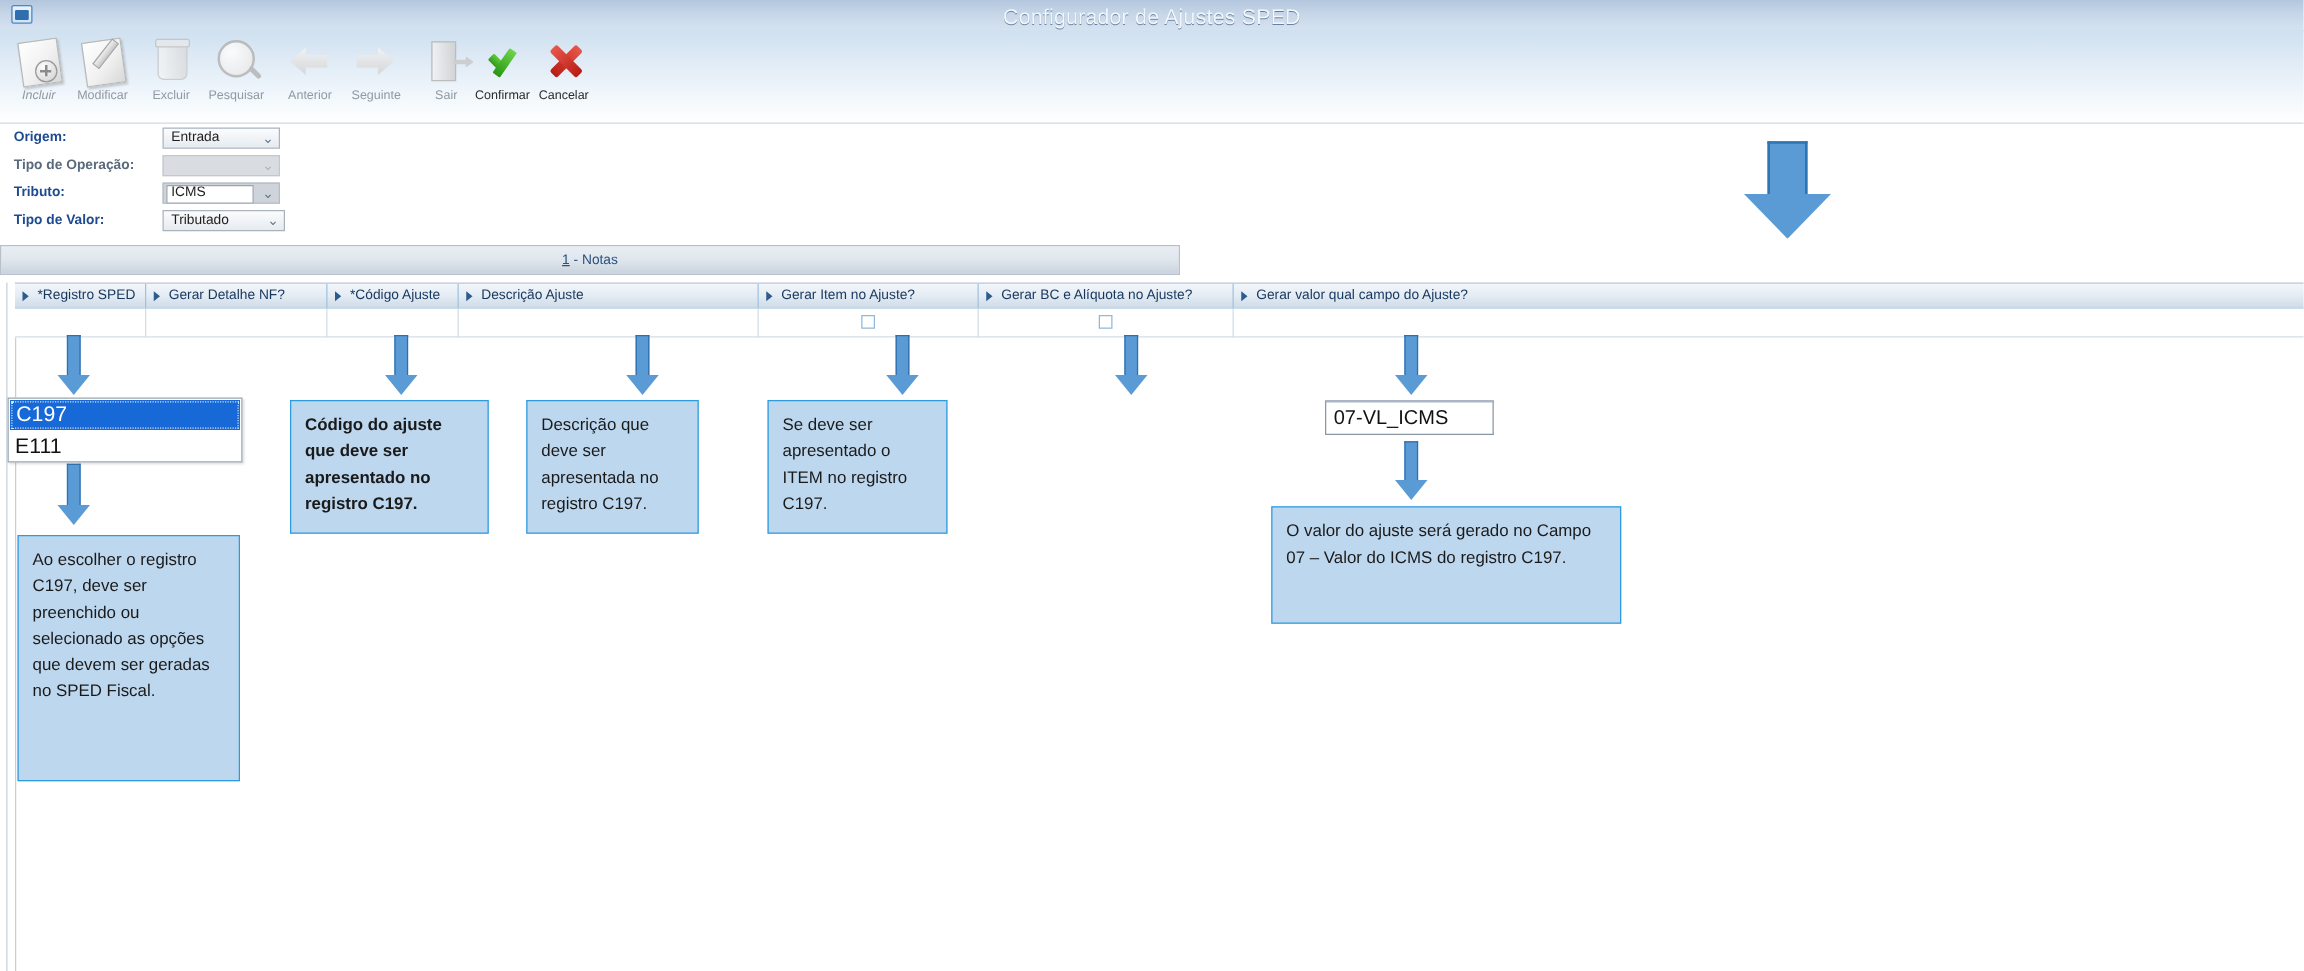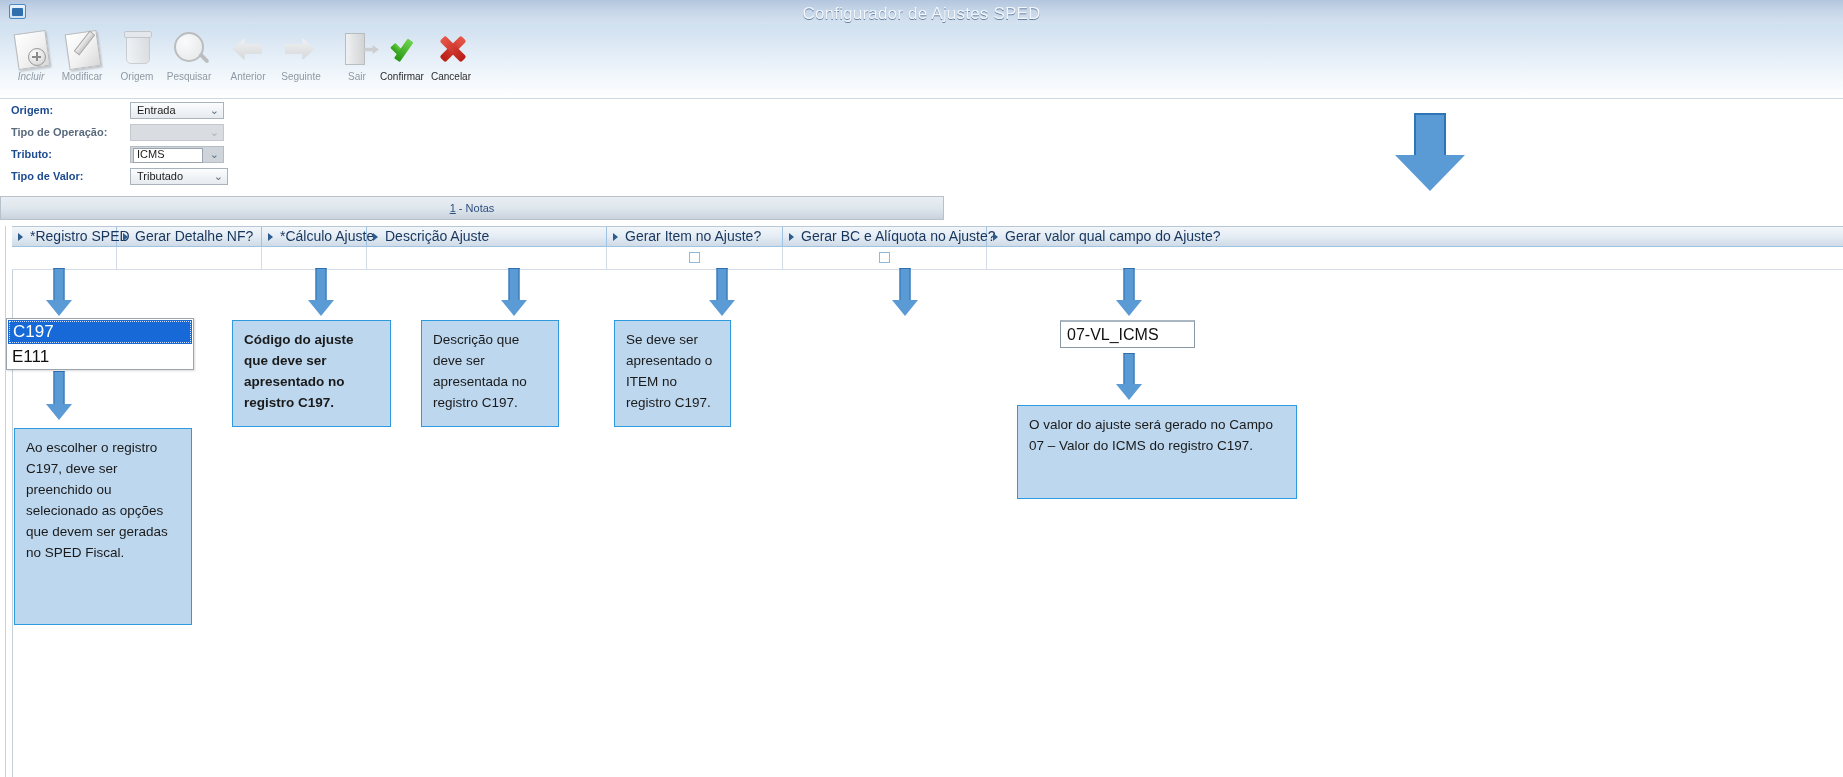--- a/index.html
+++ b/index.html
@@ -199,21 +199,21 @@
   #grid-header{
     position:absolute;left:0;top:0;height:21px;width:1831px;
     background:linear-gradient(to bottom,#f2f6fa 0%,#e4ecf4 50%,#cfdbe7 100%);
     border-top:1px solid #b9c6d3;
     border-bottom:1px solid #9fc3e0;
     box-sizing:border-box;
   }
   .gh-cell{
     position:absolute;top:0;height:20px;box-sizing:border-box;
     border-right:1px solid #9fc3e0;
-    font-size:14px;color:#17365d;
+    font-size:11px;color:#17365d;
     line-height:19px;
   }
   .gh-cell .gsort{
     position:absolute;left:6px;top:6px;width:0;height:0;
     border-top:4px solid transparent;border-bottom:4px solid transparent;
     border-left:5px solid #2d5b8e;
   }
   .gh-cell .gtxt{position:absolute;left:18px;top:0;white-space:nowrap;}
   #grid-row{
     position:absolute;left:0;top:21px;height:23px;width:1831px;
@@ -332,21 +332,21 @@
         <span class="ic-page"></span>
           <span class="ic-pencil"></span>
       </span>
       <span class="tb-lbl">Modificar</span>
     </div>
 
     <div class="tb-btn" style="left:106px;">
       <span class="tb-ico">
         <span class="ic-trash"></span>
       </span>
-      <span class="tb-lbl">Origem</span>
+      <span class="tb-lbl">Excluir</span>
     </div>
 
     <div class="tb-btn" style="left:158px;">
       <span class="tb-ico">
         <span class="ic-mag"></span>
       </span>
       <span class="tb-lbl">Pesquisar</span>
     </div>
 
     <div class="tb-btn" style="left:217px;">
@@ -436,21 +436,21 @@
       <div class="gh-cell" style="left:0px;width:105px;">
         <span class="gsort"></span>
         <span class="gtxt">*Registro SPED</span>
       </div>
       <div class="gh-cell" style="left:105px;width:145px;">
         <span class="gsort"></span>
         <span class="gtxt">Gerar Detalhe NF?</span>
       </div>
       <div class="gh-cell" style="left:250px;width:105px;">
         <span class="gsort"></span>
-        <span class="gtxt">*Cálculo Ajuste</span>
+        <span class="gtxt">*Código Ajuste</span>
       </div>
       <div class="gh-cell" style="left:355px;width:240px;">
         <span class="gsort"></span>
         <span class="gtxt">Descrição Ajuste</span>
       </div>
       <div class="gh-cell" style="left:595px;width:176px;">
         <span class="gsort"></span>
         <span class="gtxt">Gerar Item no Ajuste?</span>
       </div>
       <div class="gh-cell" style="left:771px;width:204px;">
@@ -525,18 +525,18 @@
     <div class="shaft" style="width:9px;height:33px;"></div>
     <div class="head" style="top:31px;border-left-width:13px;border-right-width:13px;border-top-width:16px;"></div>
   </div>
 
   <div class="callout" style="left:14px;top:428px;width:178px;height:197px;">Ao escolher o registro C197, deve ser preenchido ou selecionado as opções que devem ser geradas no SPED Fiscal.</div>
 
   <div class="callout" style="left:232px;top:320px;width:159px;height:107px;font-weight:bold;">Código do ajuste que deve ser apresentado no registro C197.</div>
 
   <div class="callout" style="left:421px;top:320px;width:138px;height:107px;">Descrição que deve ser apresentada no registro C197.</div>
 
-  <div class="callout" style="left:614px;top:320px;width:117px;height:107px;">Se deve ser apresentado o ITEM no registro C197.</div>
+  <div class="callout" style="left:614px;top:320px;width:144px;height:107px;">Se deve ser apresentado o ITEM no registro C197.</div>
 
 
   <div class="callout" style="left:1017px;top:405px;width:280px;height:94px;">O valor do ajuste será gerado no Campo 07 – Valor do ICMS do registro C197.</div>
 
 </div>
 
 </body></html>

